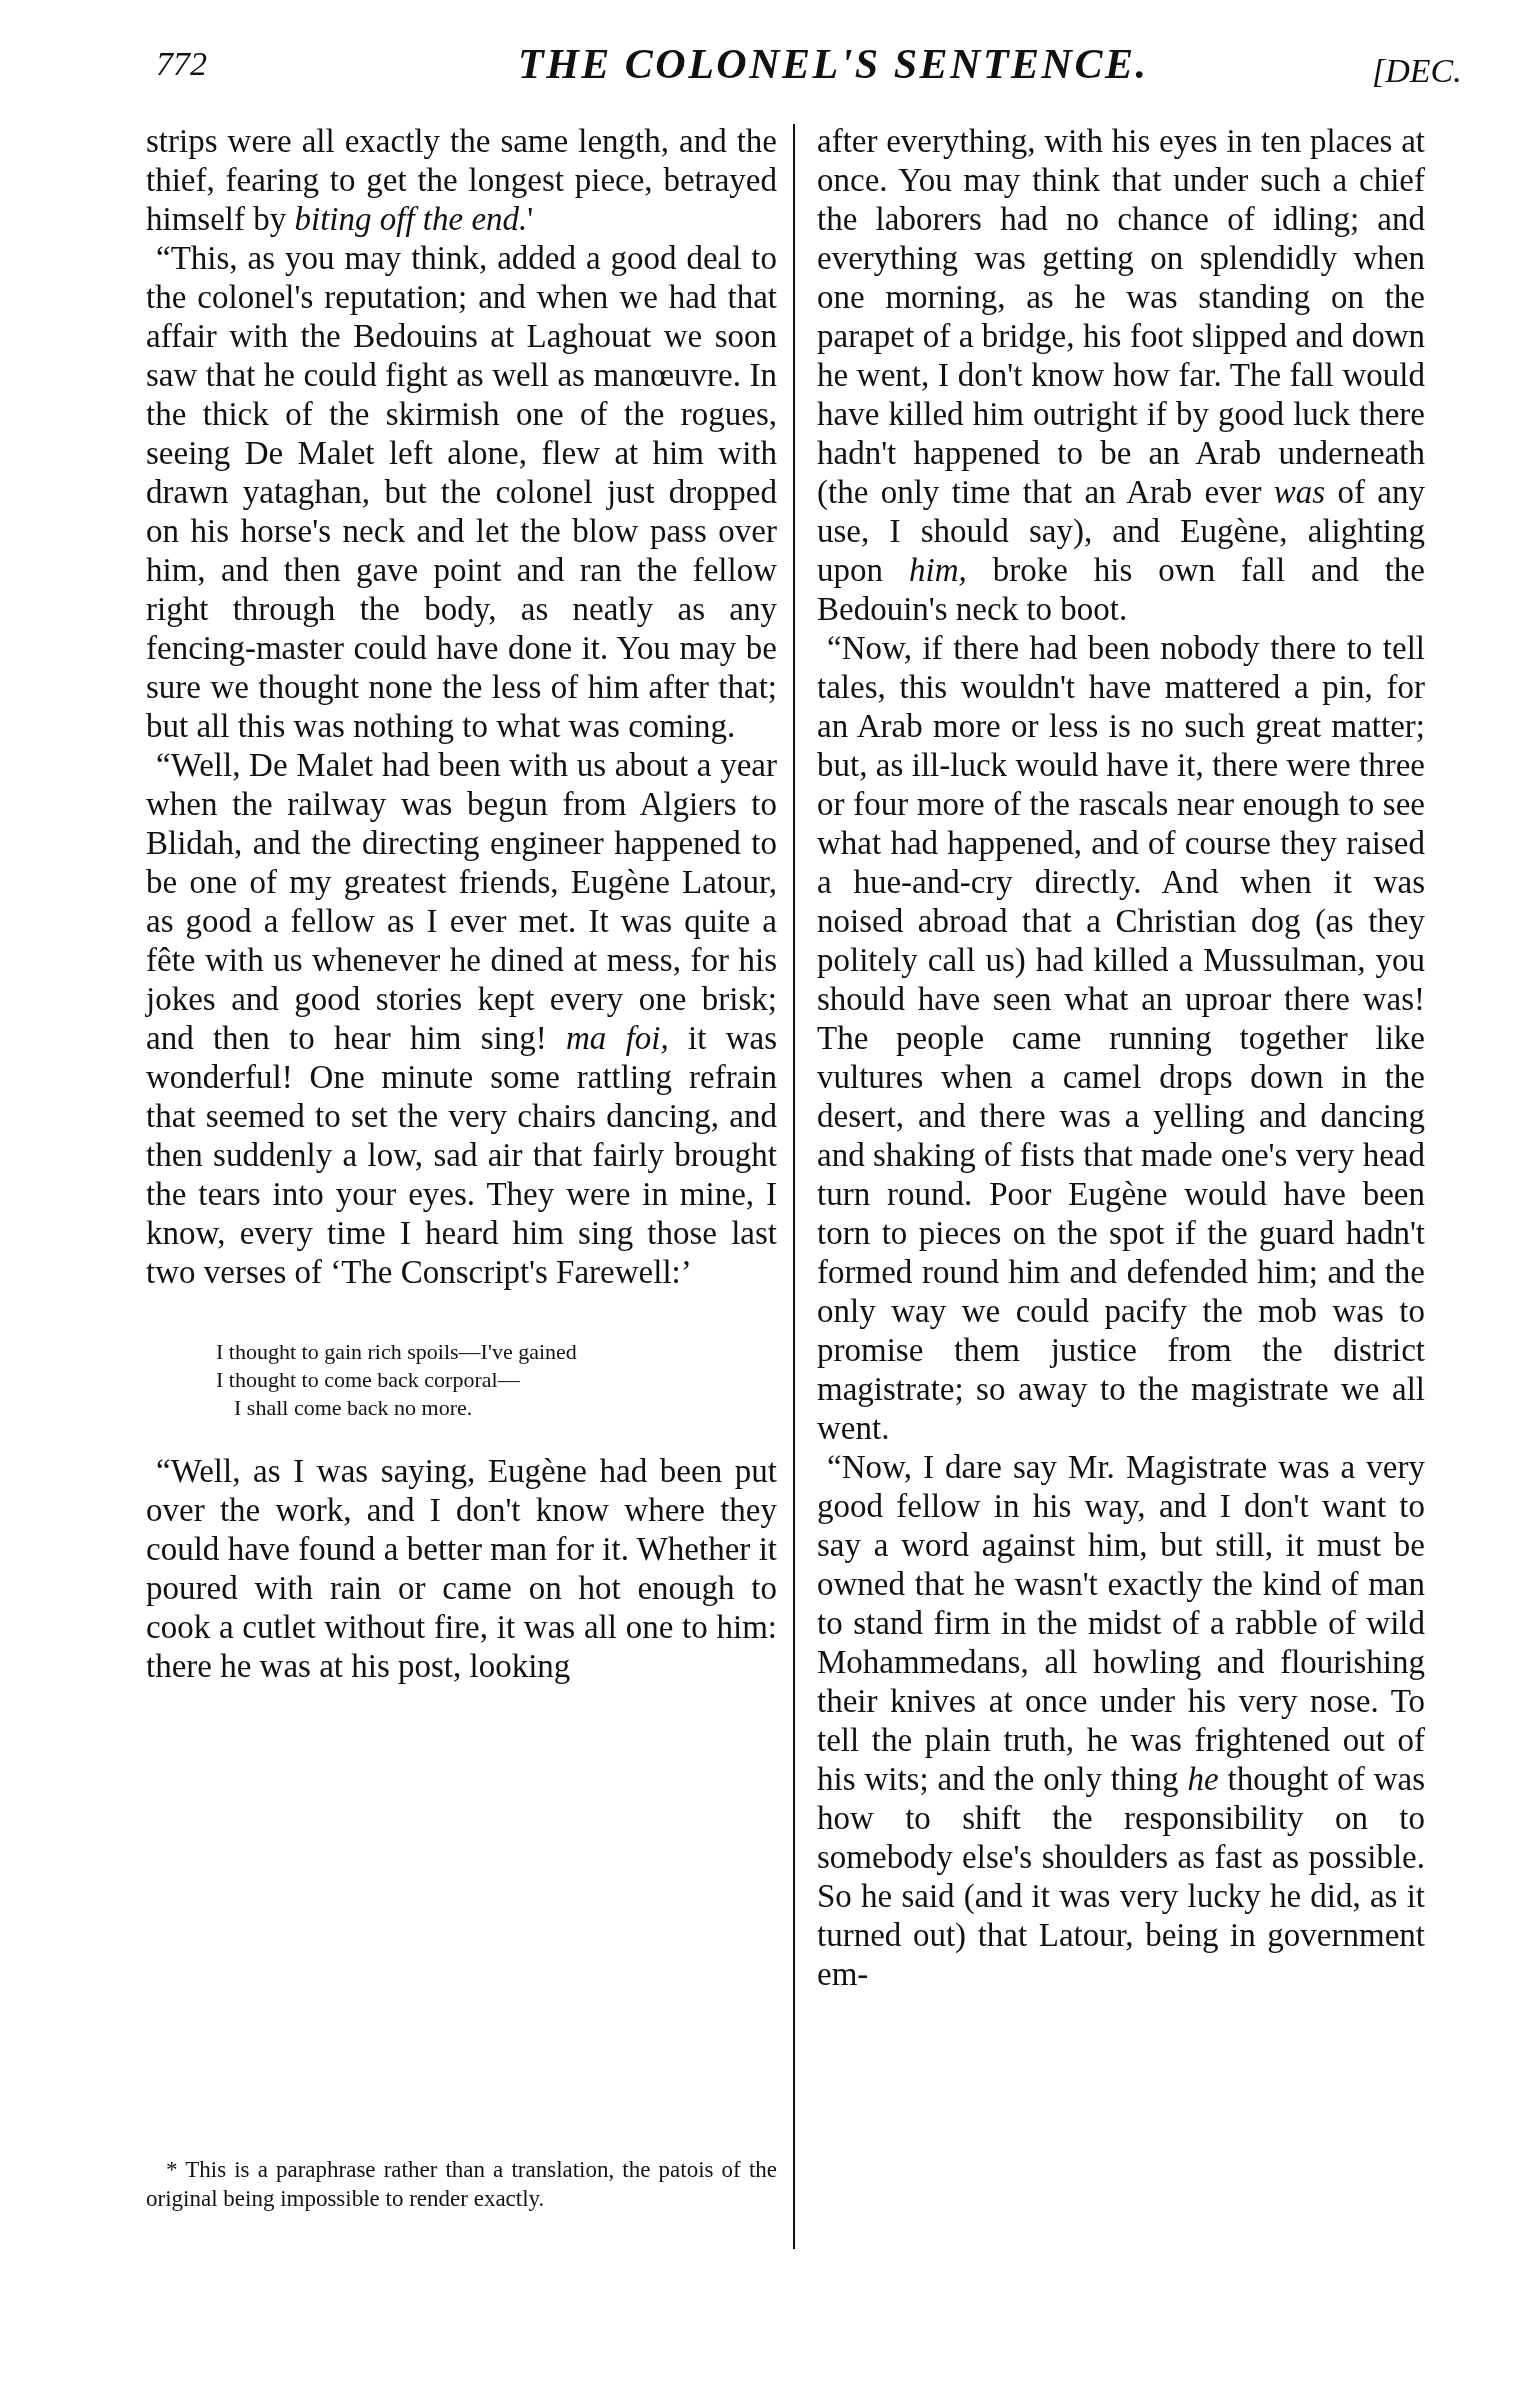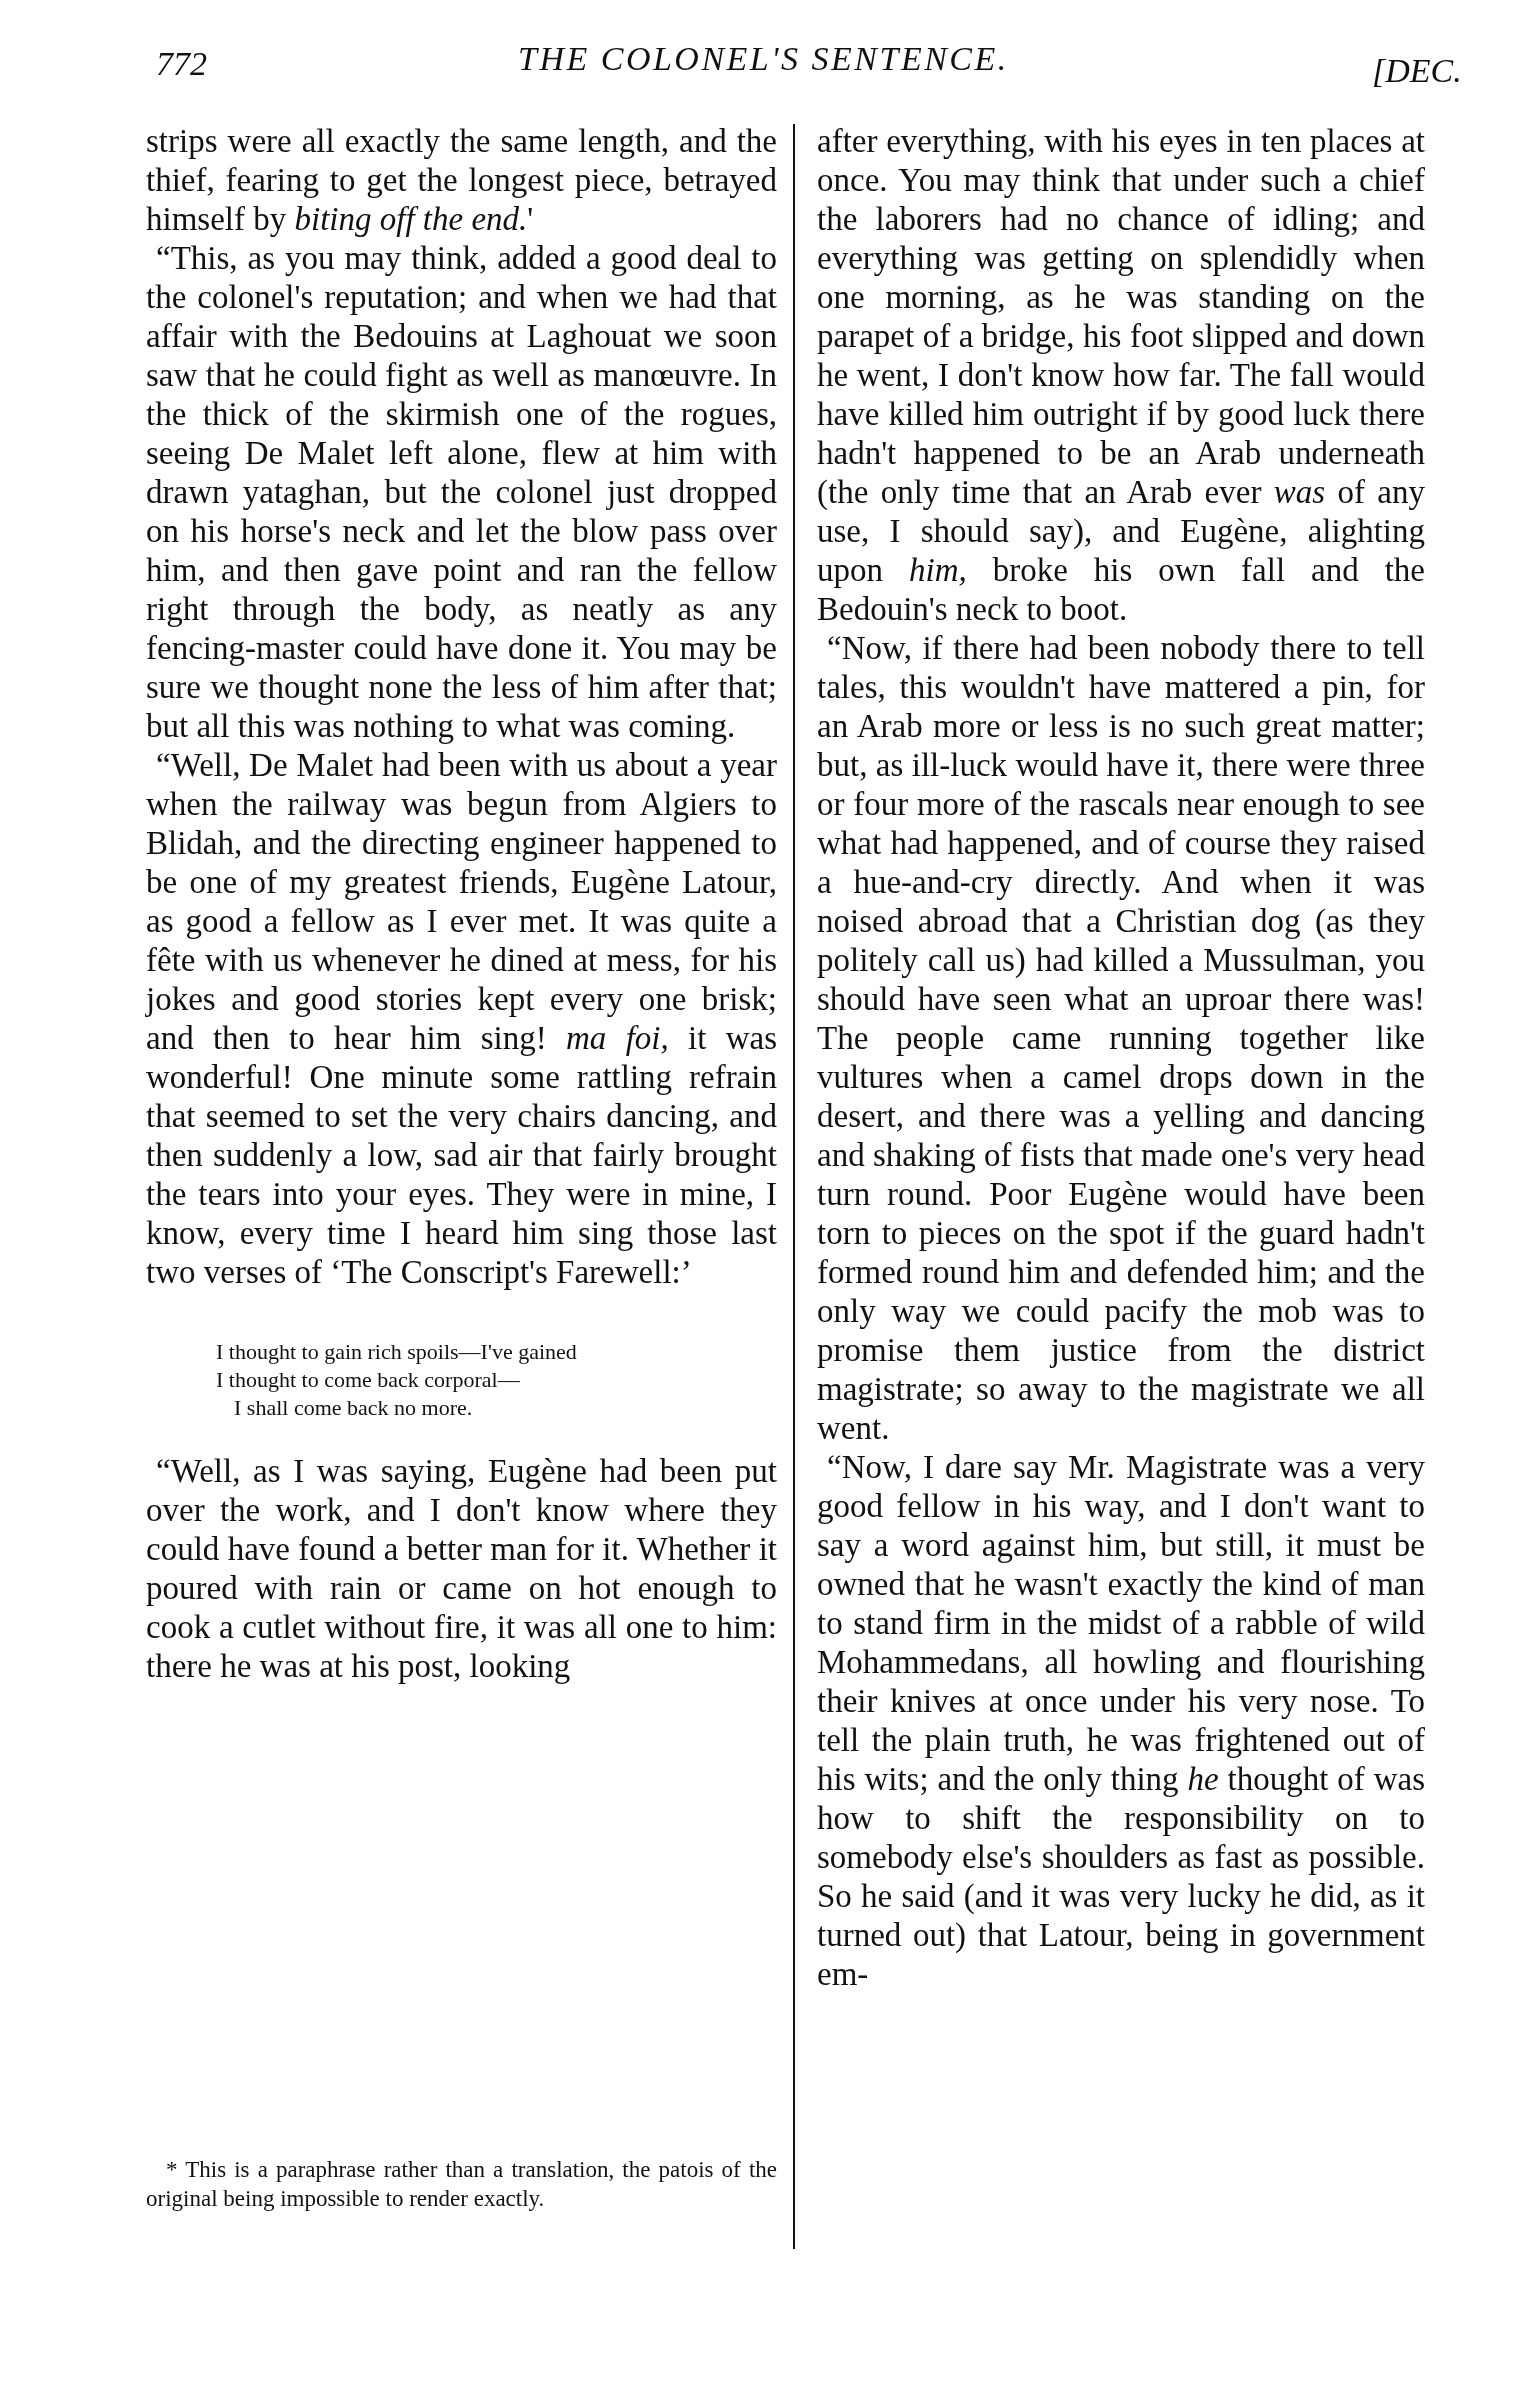--- a/index.html
+++ b/index.html
@@ -2,21 +2,21 @@
 <html style="font-size:8px"><head>
 <meta charset="utf-8">
 <style>
   html, body { margin: 0; padding: 0; background: #ffffff; }
   body {
     width: 1519px; height: 2401px; position: relative; overflow: hidden;
     font-family: "Liberation Serif", "DejaVu Serif", serif; color: #111;
   }
   .header { position: absolute; top: 30px; left: 0; width: 1231px; height: 60px; margin-left: 12px; }
   .page-num { position: absolute; left: 144px; top: 15px; font-size: 34px; font-style: italic; }
-  .running-title { position: absolute; left: 506px; top: 10px; font-size: 34px; font-style: italic; letter-spacing: 2.5px; }
+  .running-title { position: absolute; left: 506px; top: 10px; font-size: 42px; font-style: italic; letter-spacing: 2.5px; font-weight: bold; }
   .section-tag { position: absolute; left: 1360px; top: 22px; font-size: 34px; font-style: italic; }
   .col { position: absolute; top: 122px; font-size: 33px; line-height: 39px; text-align: justify; hyphens: manual; font-family: Liberation Serif, serif; }
   .col-left { left: 146px; width: 631px; }
   .col-right { left: 817px; width: 608px; }
   .rule { position: absolute; left: 793px; top: 124px; width: 2px; height: 2125px; background: #111; }
   .col p { margin: 0; text-indent: 0; }
   .col p.ind { text-indent: 10px; }
   .poem { margin: 46px 0 30px 70px; font-size: 22px; line-height: 28px; text-align: left; }
   .poem .stanza { margin-bottom: 28px; }
   .poem .stanza:last-child { margin-bottom: 0; }

